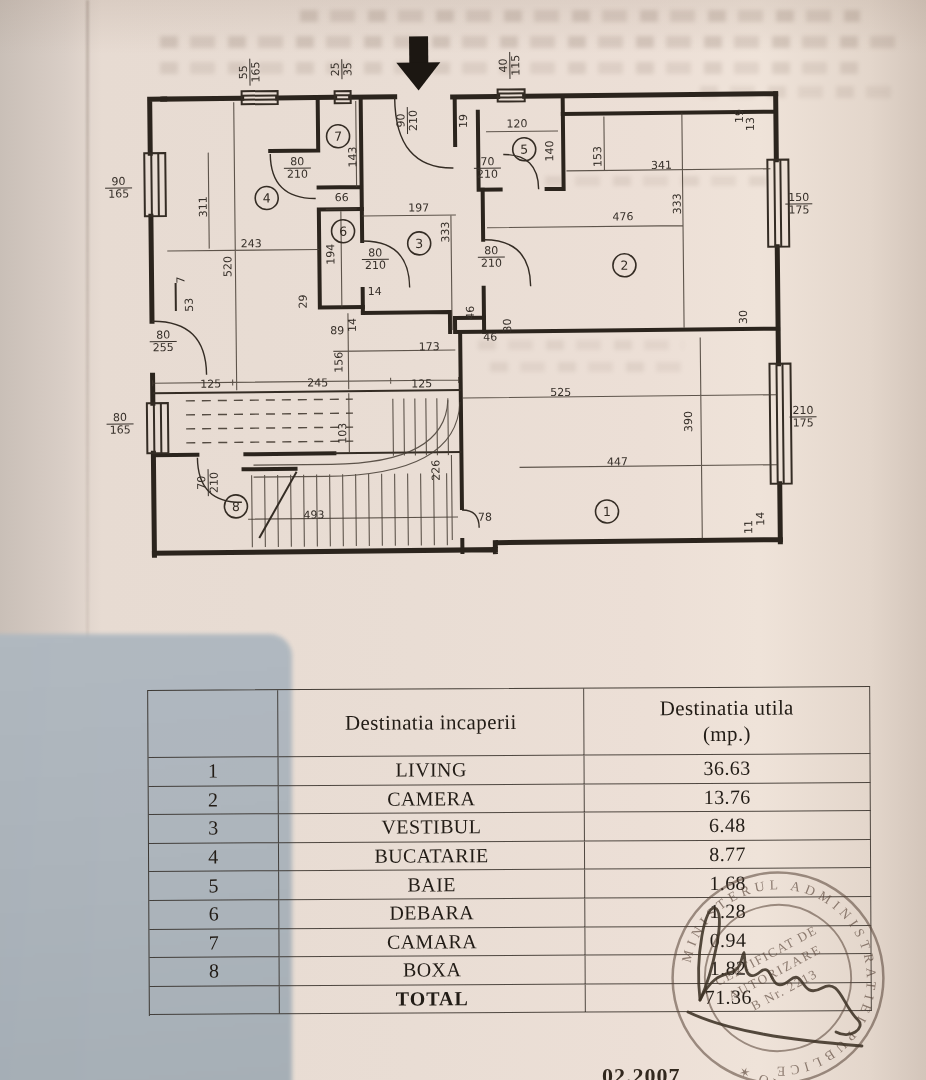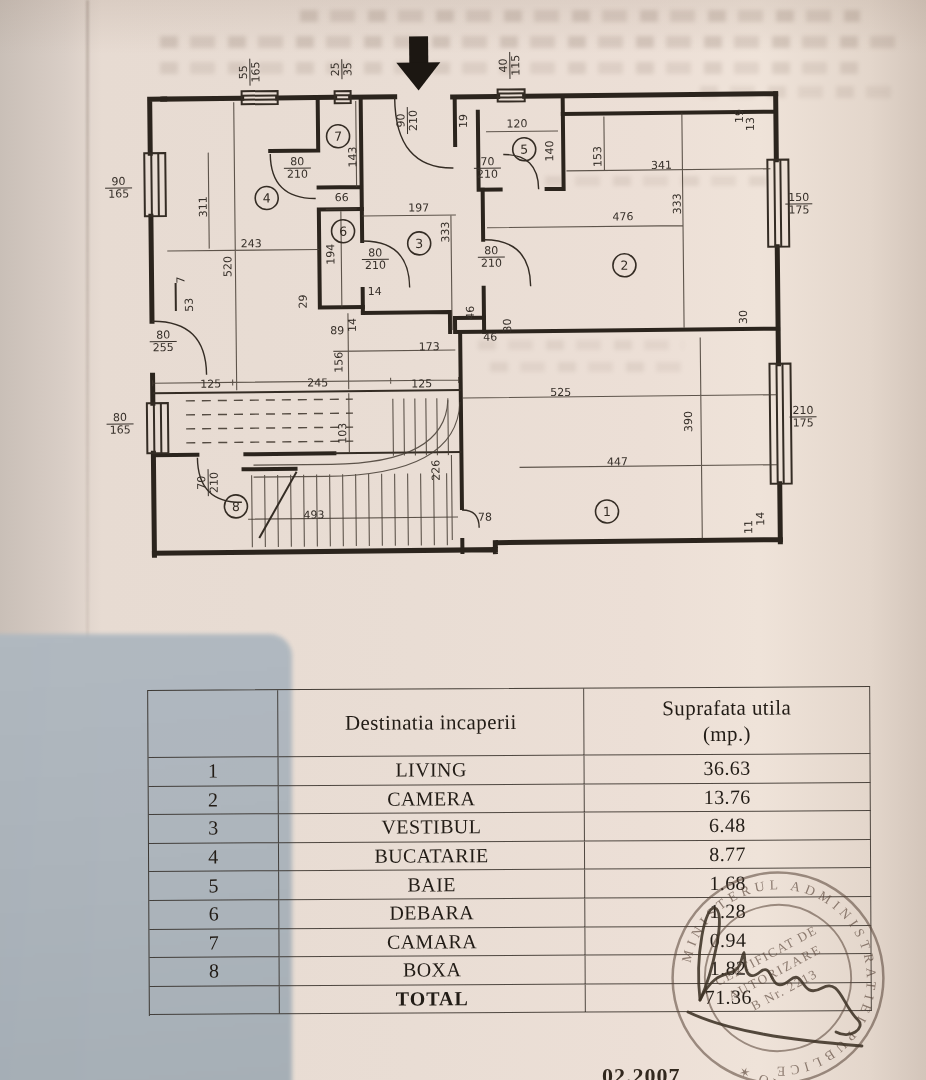--- a/index.html
+++ b/index.html
@@ -374,21 +374,21 @@
             <text y="4.5" text-anchor="middle">8</text>
           </g>
         </g>
     </g>
   </svg>
 
   <div id="tbl">
     <div class="c hd"></div>
     <div class="c hd">Destinatia incaperii</div>
     <div class="c hd two">
-      <span>Suprafata utila</span>
+      <span>Destinatia utila</span>
       <span>(mp.)</span>
     </div>
 
     <div class="c">1</div>
     <div class="c">LIVING</div>
     <div class="c">36.63</div>
 
     <div class="c">2</div>
     <div class="c">CAMERA</div>
     <div class="c">13.76</div>

